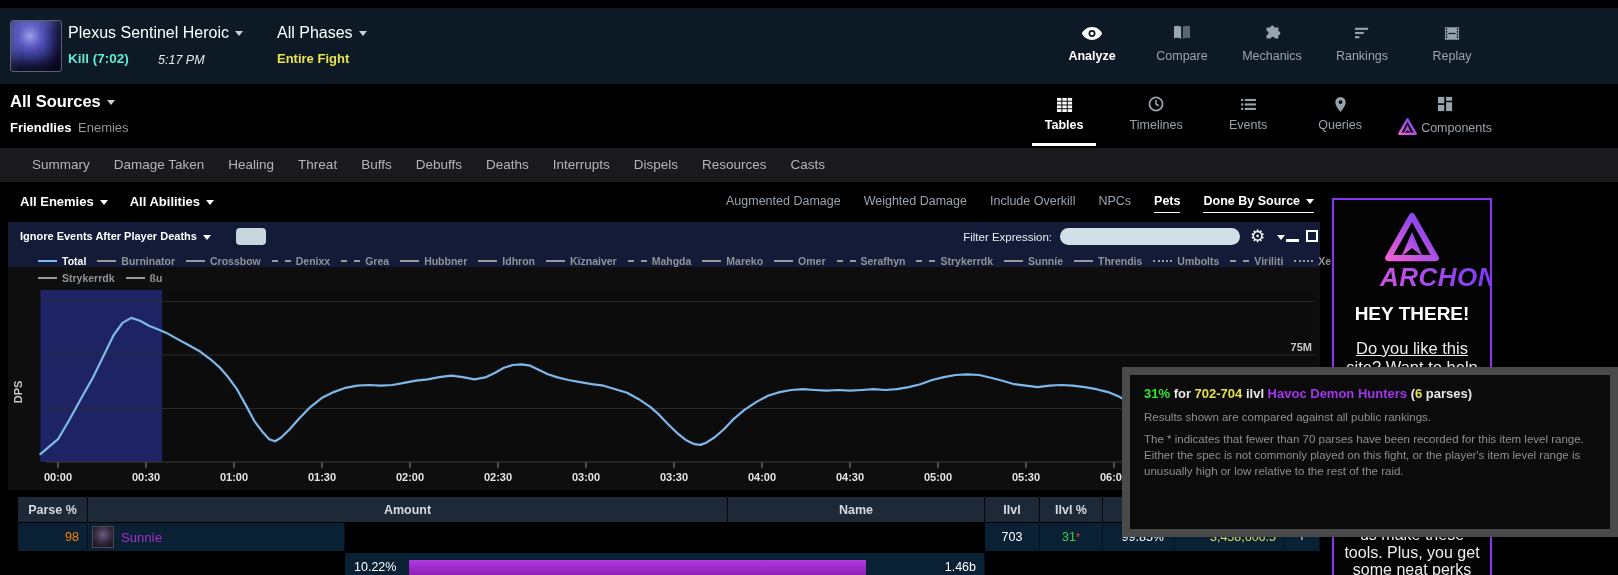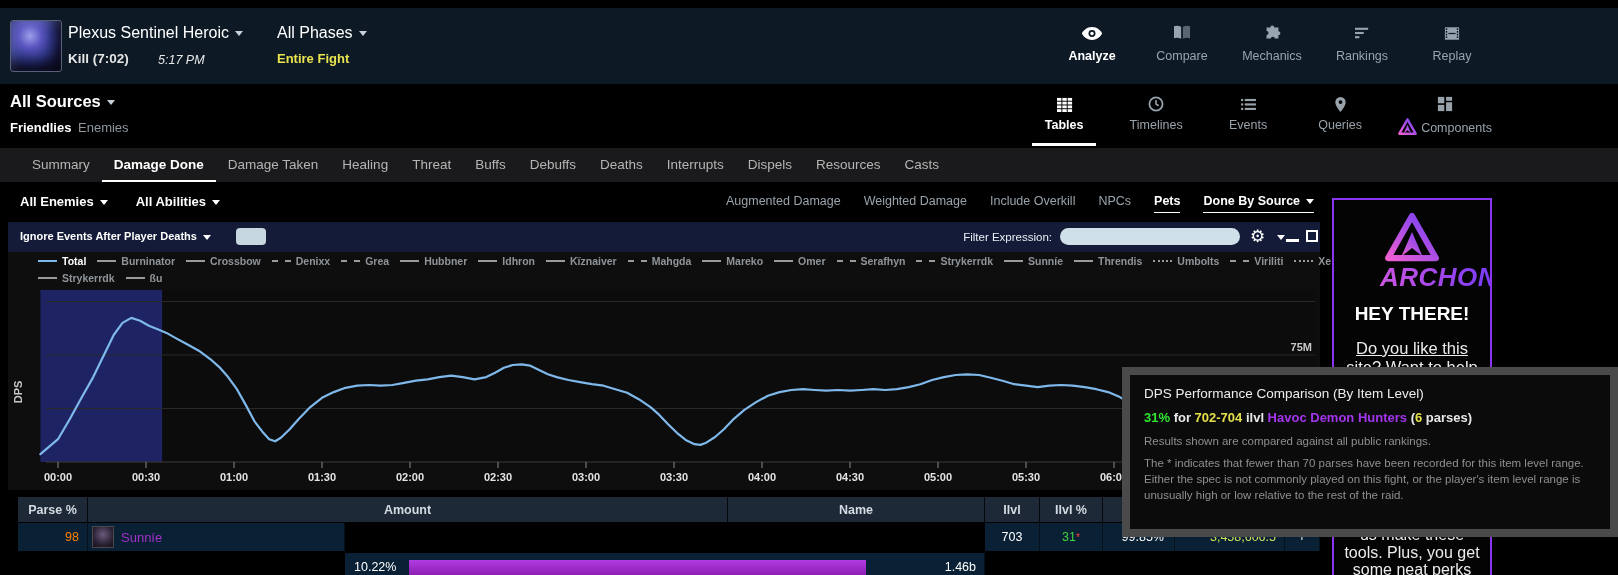--- a/index.html
+++ b/index.html
@@ -9,21 +9,21 @@
     font-family:"Liberation Sans","DejaVu Sans",sans-serif; color:#fff;
   }
   .caret { display:inline-block; width:0; height:0; border-left:4px solid transparent;
     border-right:4px solid transparent; border-top:5px solid #c9d2da; margin-left:6px; vertical-align:middle; }
   
   .top-bar { position:absolute; left:0; top:8px; width:1618px; height:76px; background:#0d1924; }
   .boss-icon { position:absolute; left:10px; top:12px; width:52px; height:52px; border:1px solid #59607a; border-radius:3px;
     background:radial-gradient(circle at 38% 30%, #9aa0e8 0%, #5a55c0 25%, #333a8e 48%, #1b1b4e 72%, #0e0c28 100%);
     box-shadow:inset -6px -8px 14px rgba(0,0,0,.6), inset 4px 4px 8px rgba(180,190,255,.25); }
   .boss-title { position:absolute; left:68px; top:16px; font-size:16px; color:#fff; }
-  .boss-sub { position:absolute; left:68px; top:43px; font-size:13.5px; font-weight:bold; color:#e5e5e5; }
+  .boss-sub { position:absolute; left:68px; top:43px; font-size:13.5px; font-weight:bold; color:#5eead4; }
   .boss-time { position:absolute; left:158px; top:45px; font-size:12.5px; font-style:italic; color:#e8e8e8; }
   .phase-title { position:absolute; left:277px; top:16px; font-size:16px; color:#fff; }
   .phase-sub { position:absolute; left:277px; top:43px; font-size:13px; font-weight:bold; color:#e8e34f; }
   .top-nav { position:absolute; right:128px; top:10px; display:flex; gap:14px; }
   .nav-item { width:76px; display:flex; flex-direction:column; align-items:center; gap:5px; color:#97a5b0; cursor:pointer; padding-top:4px; }
   .nav-item .ic { height:22px; display:flex; align-items:center; }
   .nav-item .lbl { font-size:12.5px; }
   .nav-item.active { color:#fff; }
   .nav-item.active .lbl { font-weight:bold; }
   
@@ -37,28 +37,28 @@
   .snav-item .lbl { font-size:12.5px; display:flex; align-items:center; gap:4px; }
   .snav-item.active { color:#fff; }
   .snav-item.active .lbl { font-weight:bold; }
   .snav-item.active::after { content:""; position:absolute; bottom:0; left:10%; width:80%; height:3px; background:#fff; }
   
   .tab-bar { position:absolute; left:0; top:148px; width:1618px; height:34px; background:#1a1a1c; display:flex; align-items:stretch; padding-left:20px; }
   .tab { font-size:13.5px; color:#b5b5b5; display:flex; align-items:center; padding:0 12px; cursor:pointer; border-bottom:2px solid transparent; }
   .tab.active { color:#fff; font-weight:bold; border-bottom:2px solid #fff; }
   
   .filter-bar { position:absolute; left:0; top:182px; width:1618px; height:40px; background:#000; }
-  .fleft { position:absolute; left:20px; top:12px; display:flex; gap:28px; }
+  .fleft { position:absolute; left:20px; top:12px; display:flex; gap:22px; }
   .fchip-main { font-size:13px; font-weight:bold; color:#fff; cursor:pointer; }
   .fright { position:absolute; left:726px; top:12px; display:flex; gap:23px; }
   .fchip { font-size:12.5px; color:#9aa3ab; cursor:pointer; padding-bottom:4px; }
   .fchip.active { color:#fff; font-weight:bold; border-bottom:1px solid #fff; }
   
   .panel { position:absolute; left:8px; top:222px; width:1312px; height:268px; background:#0e0e0e; }
-  .panel-header { position:absolute; left:0; top:0; width:100%; height:30px; background:#141b38; }
+  .panel-header { position:absolute; left:0; top:0; width:100%; height:45px; background:#141b38; }
   .ph-label { position:absolute; left:12px; top:8px; font-size:11px; font-weight:bold; color:#fff; }
   .toggle-box { position:absolute; left:228px; top:6px; width:30px; height:17px; background:#c6d7e0; border-radius:4px; cursor:pointer; }
   .fe-label { position:absolute; left:940px; top:9px; width:104px; text-align:right; font-size:11.5px; color:#e8eef2; }
   .fe-input { position:absolute; left:1052px; top:6px; width:180px; height:17px; background:#cfe0e8; border:none; border-radius:9px; padding:0 8px; font-size:11px; color:#223; }
   .gear { position:absolute; left:1242px; top:5px; font-size:17px; color:#fff; cursor:pointer; line-height:20px; }
   .gear-caret { position:absolute; left:1263px; top:13px; border-top-color:#fff; cursor:pointer; }
   .win-min { position:absolute; left:1278px; top:17px; width:13px; height:3px; background:#fff; cursor:pointer; }
   .win-max { position:absolute; left:1298px; top:8px; width:12px; height:12px; border:2px solid #fff; cursor:pointer; }
   .legend-row { position:absolute; left:30px; display:flex; gap:11px; align-items:center; white-space:nowrap; }
   .legend-item { display:flex; align-items:center; gap:5px; cursor:pointer; }
@@ -263,21 +263,20 @@
               <path d="M50 36 L69 80 L50 65 L31 80 Z" fill="url(#ag2)"></path>
             </svg></span>
           <span>Components</span>
         </span>
       </div>
     </div>
 </div>
 
 <div class="tab-bar" id="tab-bar">
     <div class="tab">Summary</div>
-    <div class="tab active">Damage Done</div>
     <div class="tab">Damage Taken</div>
     <div class="tab">Healing</div>
     <div class="tab">Threat</div>
     <div class="tab">Buffs</div>
     <div class="tab">Debuffs</div>
     <div class="tab">Deaths</div>
     <div class="tab">Interrupts</div>
     <div class="tab">Dispels</div>
     <div class="tab">Resources</div>
     <div class="tab">Casts</div>
@@ -457,21 +456,20 @@
     </div>
   <div class="ad-bottom" id="ad-bottom">
       <div>us make these</div>
       <div>tools. Plus, you get</div>
       <div>some neat perks</div>
     </div>
 </div>
 
 <div class="tooltip">
   <div class="tooltip-inner">
-    <div class="tt-title">DPS Performance Comparison (By Item Level)</div>
     <div class="tt-line" id="tt-line"><span style="color: rgb(47, 230, 47);">31%</span><span style="color: rgb(232, 232, 232);"> for </span><span style="color: rgb(227, 224, 74);">702-704</span><span style="color: rgb(232, 232, 232);"> ilvl </span><span style="color: rgb(163, 53, 238);">Havoc Demon Hunters</span><span style="color: rgb(232, 232, 232);"> (</span><span style="color: rgb(227, 224, 74);">6</span><span style="color: rgb(232, 232, 232);"> parses)</span></div>
     <div class="tt-note">Results shown are compared against all public rankings.</div>
     <div class="tt-foot">The * indicates that fewer than 70 parses have been recorded for this item level range. Either the spec is not commonly played on this fight, or the player's item level range is unusually high or low relative to the rest of the raid.</div>
   </div>
 </div>
 
 <div class="dtable" id="dtable">
     <div class="trow">
       <div class="th" style="width: 70px;">Parse %</div>
       <div class="th" style="width: 640px;">Amount</div>

